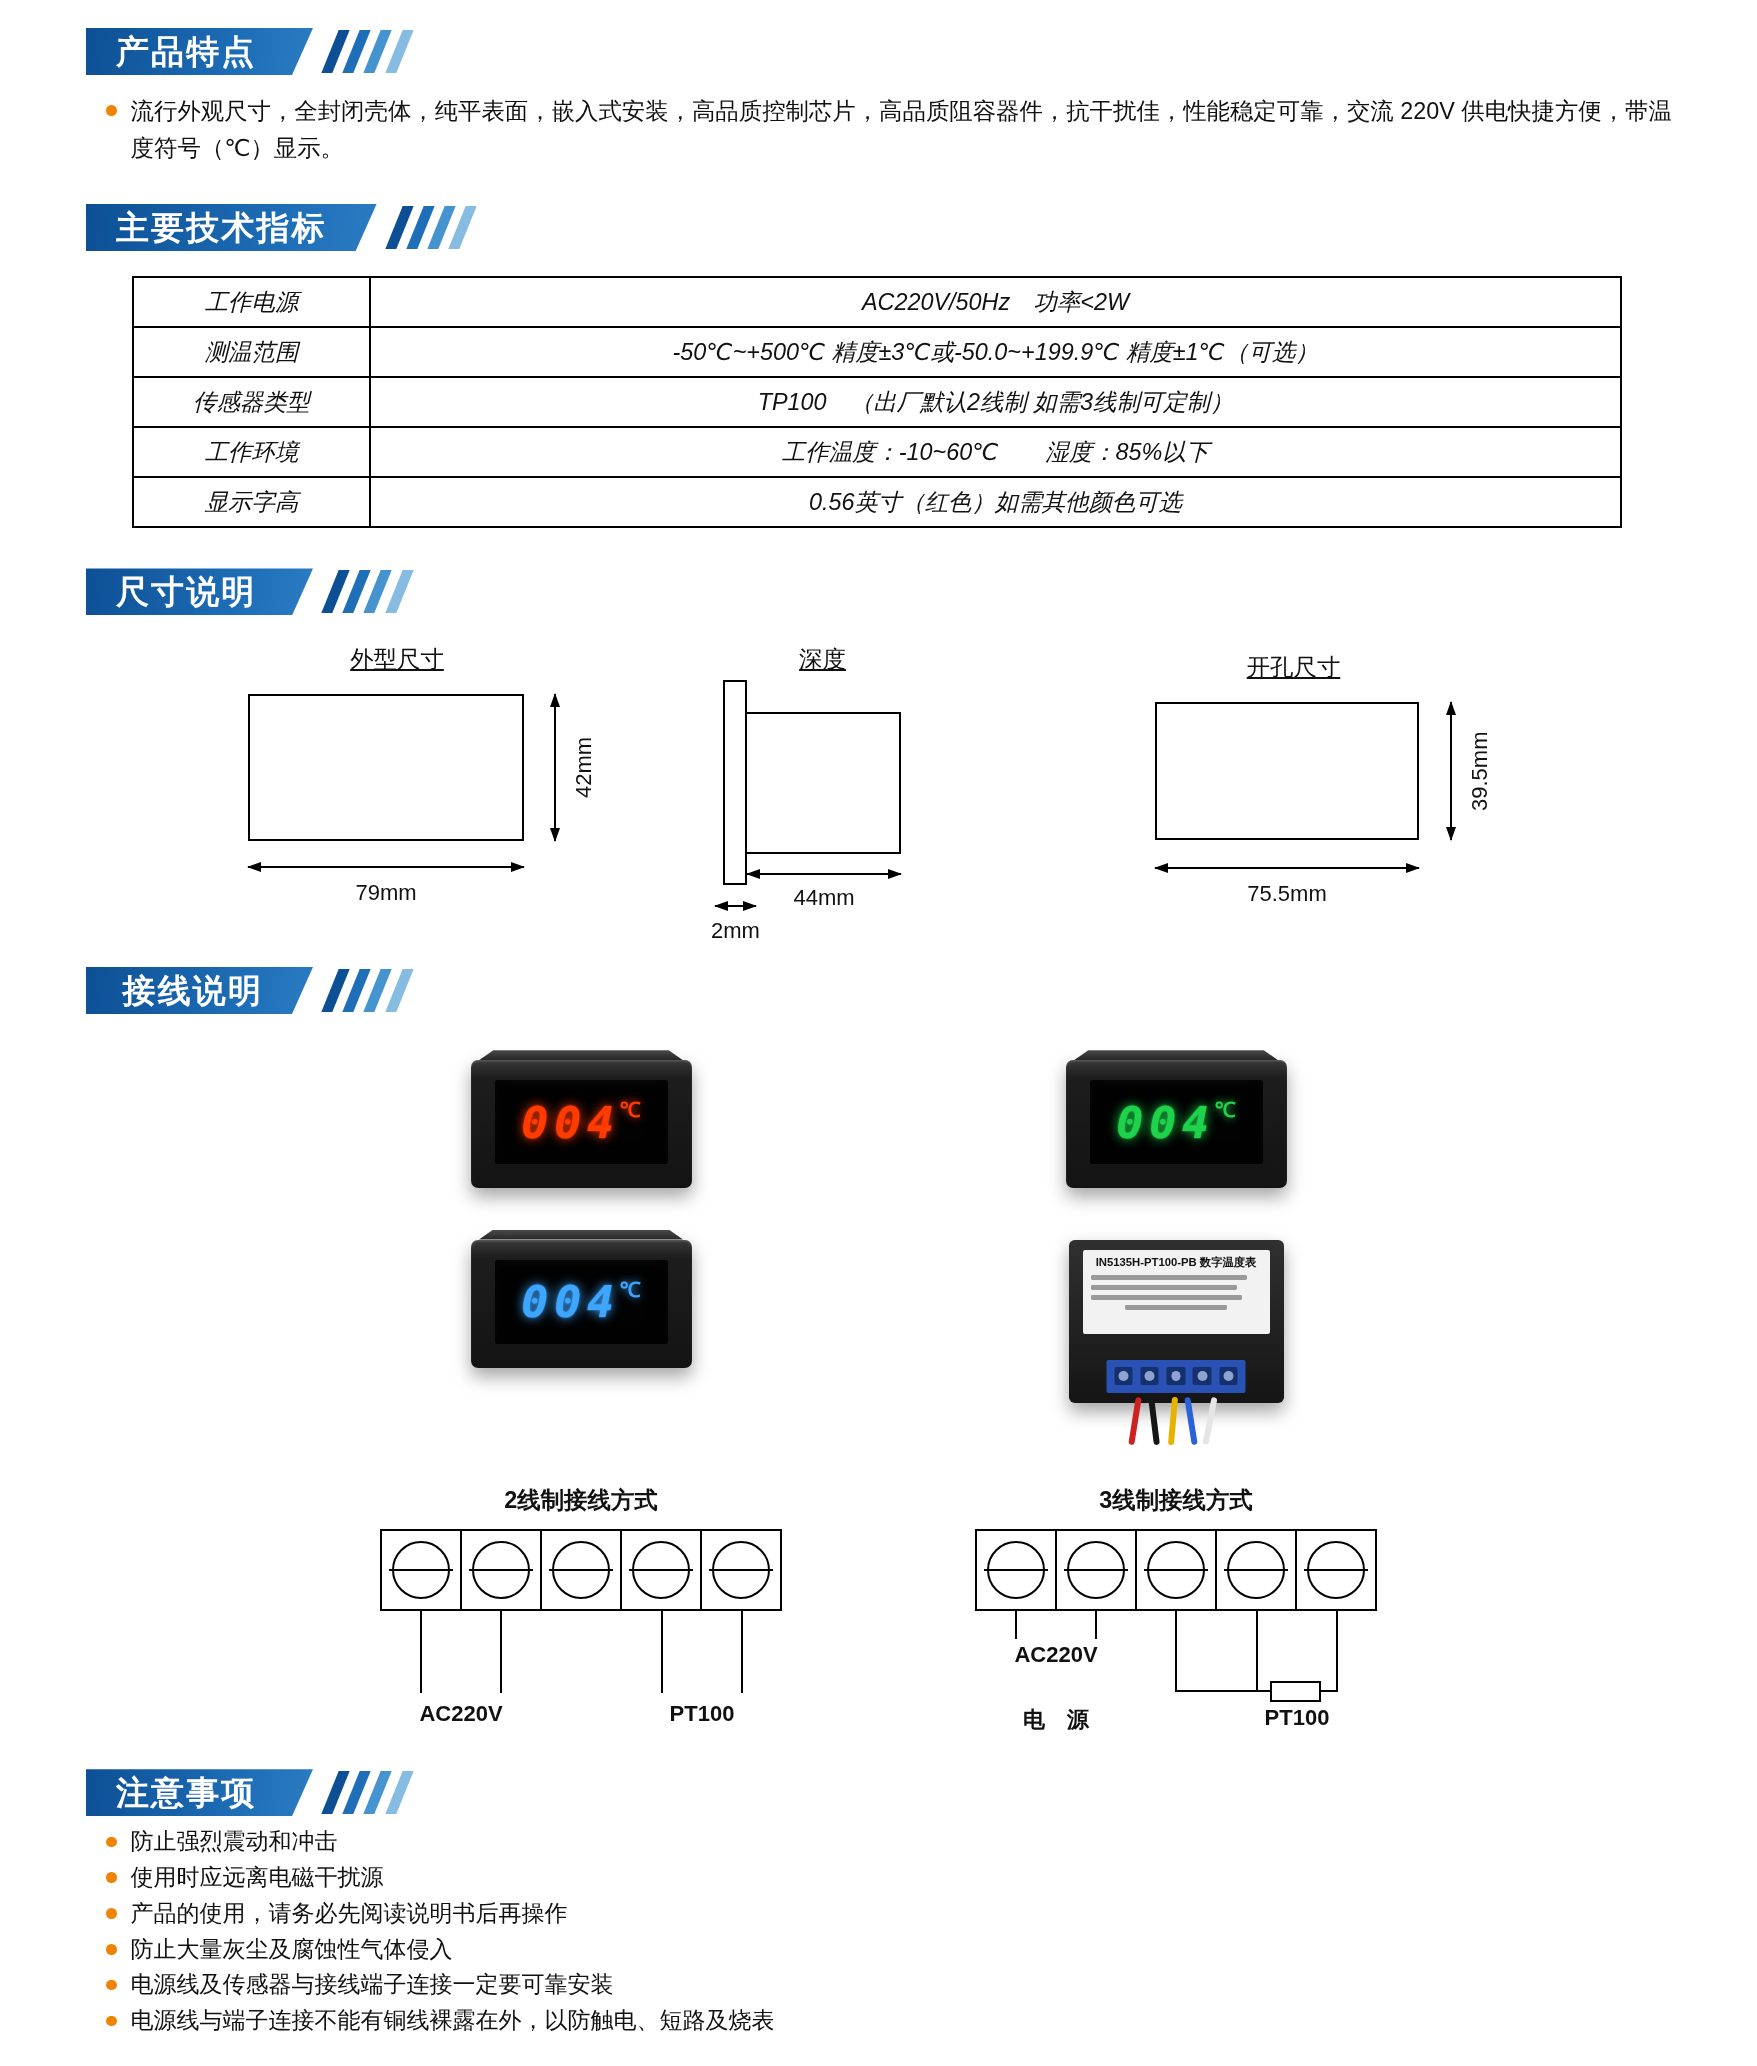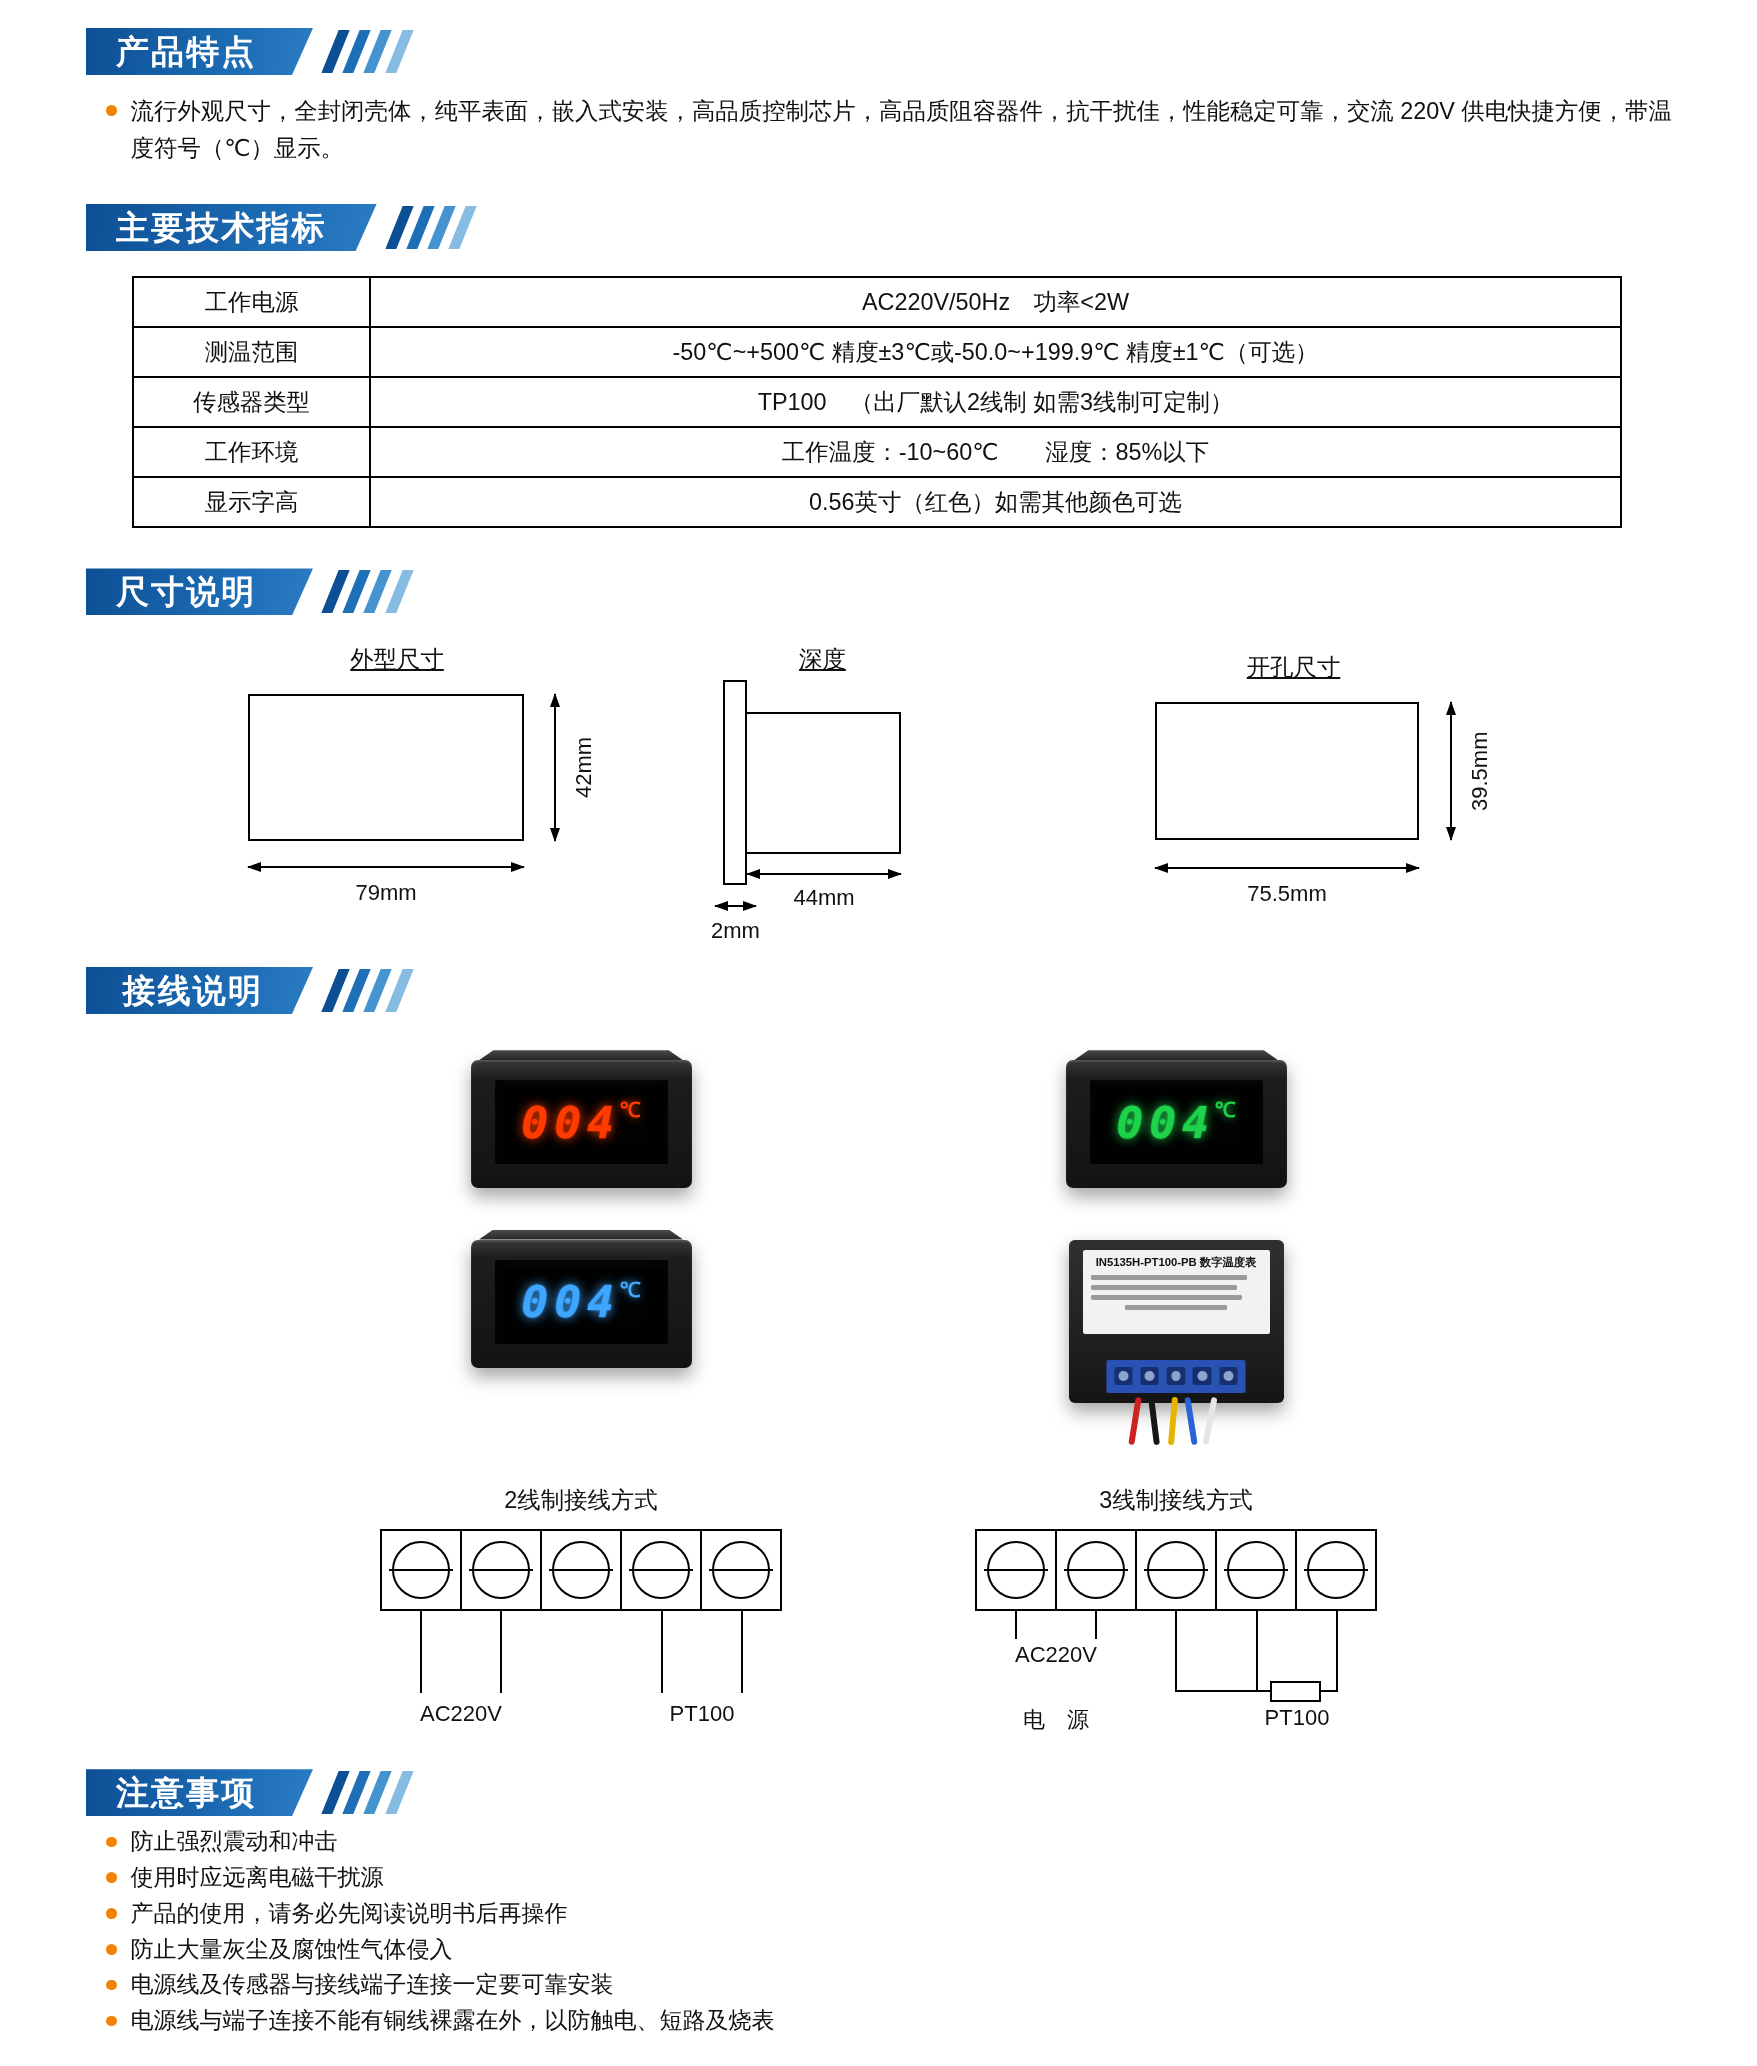--- a/index.html
+++ b/index.html
@@ -19,21 +19,21 @@
   .stripe.s1{background:#0d4f94;} .stripe.s2{background:#1e6fb8;}
   .stripe.s3{background:#4694cf;} .stripe.s4{background:#86bce2;}
 
   
   .bullet-row { display:flex; align-items:flex-start; margin:18.4px 0 0 106px; width:1580px;
     font-size:23.4px; line-height:1.55; }
   .dot { flex:0 0 auto; width:10.6px; height:10.6px; border-radius:50%; background:#f08300;
     margin:12px 14px 0 0; }
 
   
-  .spec-table { border-collapse:collapse; margin:25.5px 0 0 132px; }
+  .spec-table { border-collapse:collapse; margin:25.5px 0 0 132px;font-style:italic; }
   .spec-table td { border:2.1px solid #000; text-align:center; font-size:23.4px; height:50px;
     padding:0 14px; }
   td.spec-label { width:237px; }
   td.spec-value { width:1251px; }
 
   
   .dims-row { display:flex; margin:28px 0 0 227px; }
   .dim-block { display:flex; flex-direction:column; }
   .dim-title { font-size:23.4px; text-align:center; margin-bottom:8.5px; height:28px;text-decoration:underline; }
   .dim-canvas { position:relative; height:241px; }
@@ -87,21 +87,21 @@
   .bscrew::after { content:""; position:absolute; inset:4.3px; border-radius:50%; background:#8fa3d0; }
   .wires { position:absolute; left:50%; transform:translateX(-50%); bottom:-44px; width:106px; height:50px; }
   .wire { position:absolute; top:0; width:6.4px; height:48px; border-radius:3.5px; }
   .wire.c1{left:8.5px;  background:#cc2220; transform:rotate(9deg);}
   .wire.c2{left:28px;  background:#161616; transform:rotate(-7deg);}
   .wire.c3{left:47px;  background:#e6b400; transform:rotate(5deg);}
   .wire.c4{left:65px;  background:#2a62d8; transform:rotate(-9deg);}
   .wire.c5{left:84px; background:#e5e5e5; transform:rotate(11deg);}
 
   
-  .wiring-diagrams { display:flex; justify-content:center; margin-top:43px; }
+  .wiring-diagrams { display:flex; justify-content:center; margin-top:43px;font-weight:bold; }
   .wd-cell { width:595px; display:flex; flex-direction:column; align-items:center; }
   .wire-title { font-size:23.4px; height:28px; margin-bottom:17px; }
   .schematic { position:relative; width:402px; height:205px; }
   .tstrip { display:flex; }
   .tcell { width:82px; height:82px; border:2.1px solid #000; margin-left:-2.1px; background:#fff;
     display:flex; align-items:center; justify-content:center; }
   .tcell:first-child { margin-left:0; }
   .tscrew { width:58px; height:58px; border:2.1px solid #000; border-radius:50%; position:relative; }
   .tscrew::after { content:""; position:absolute; left:-5px; right:-5px; top:50%; margin-top:-1.4px;
     border-top:2.1px solid #000; }

